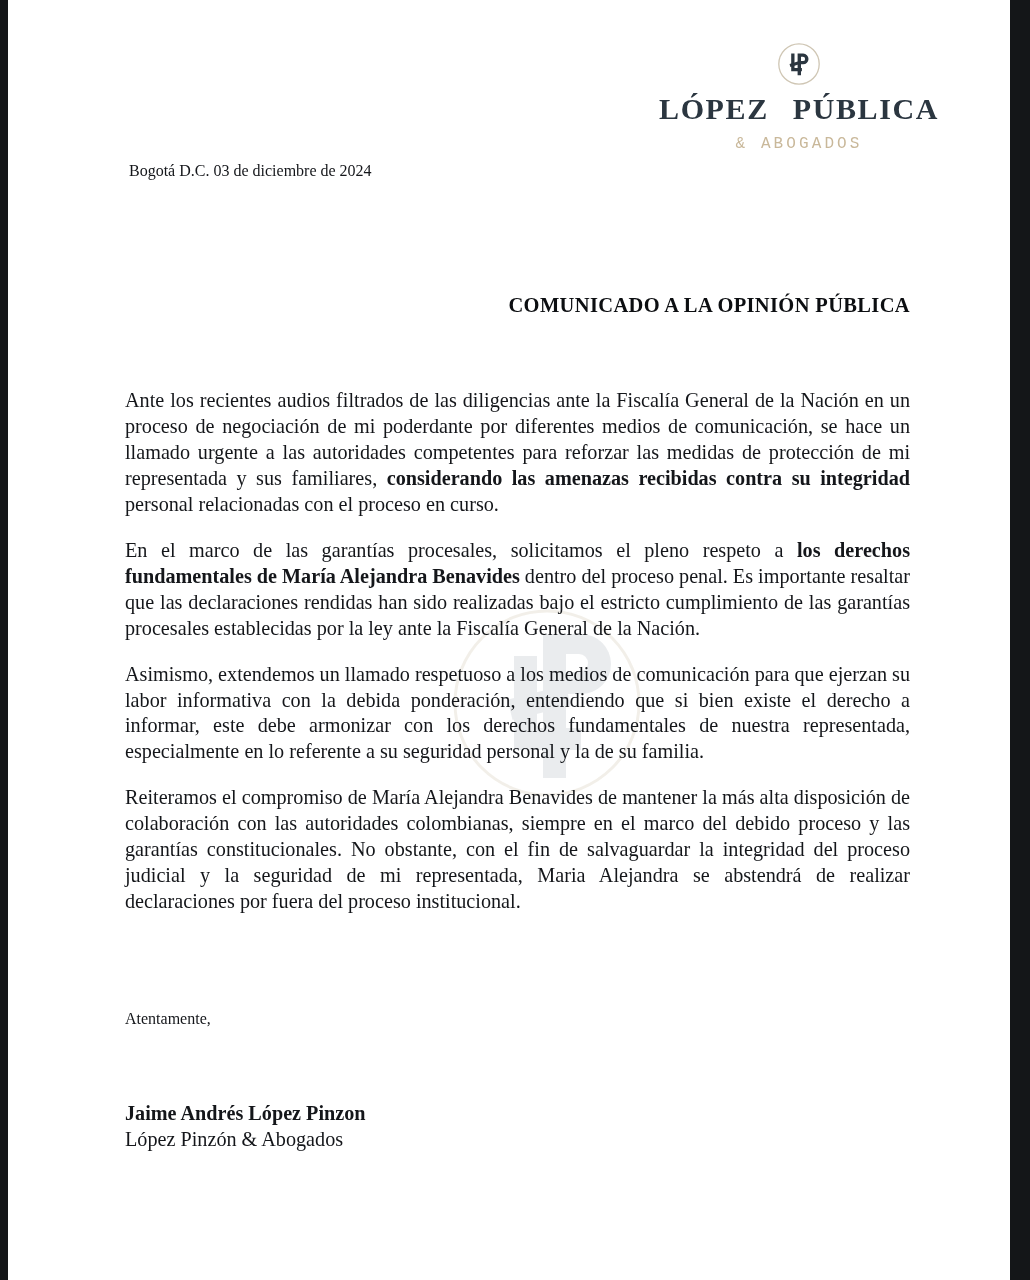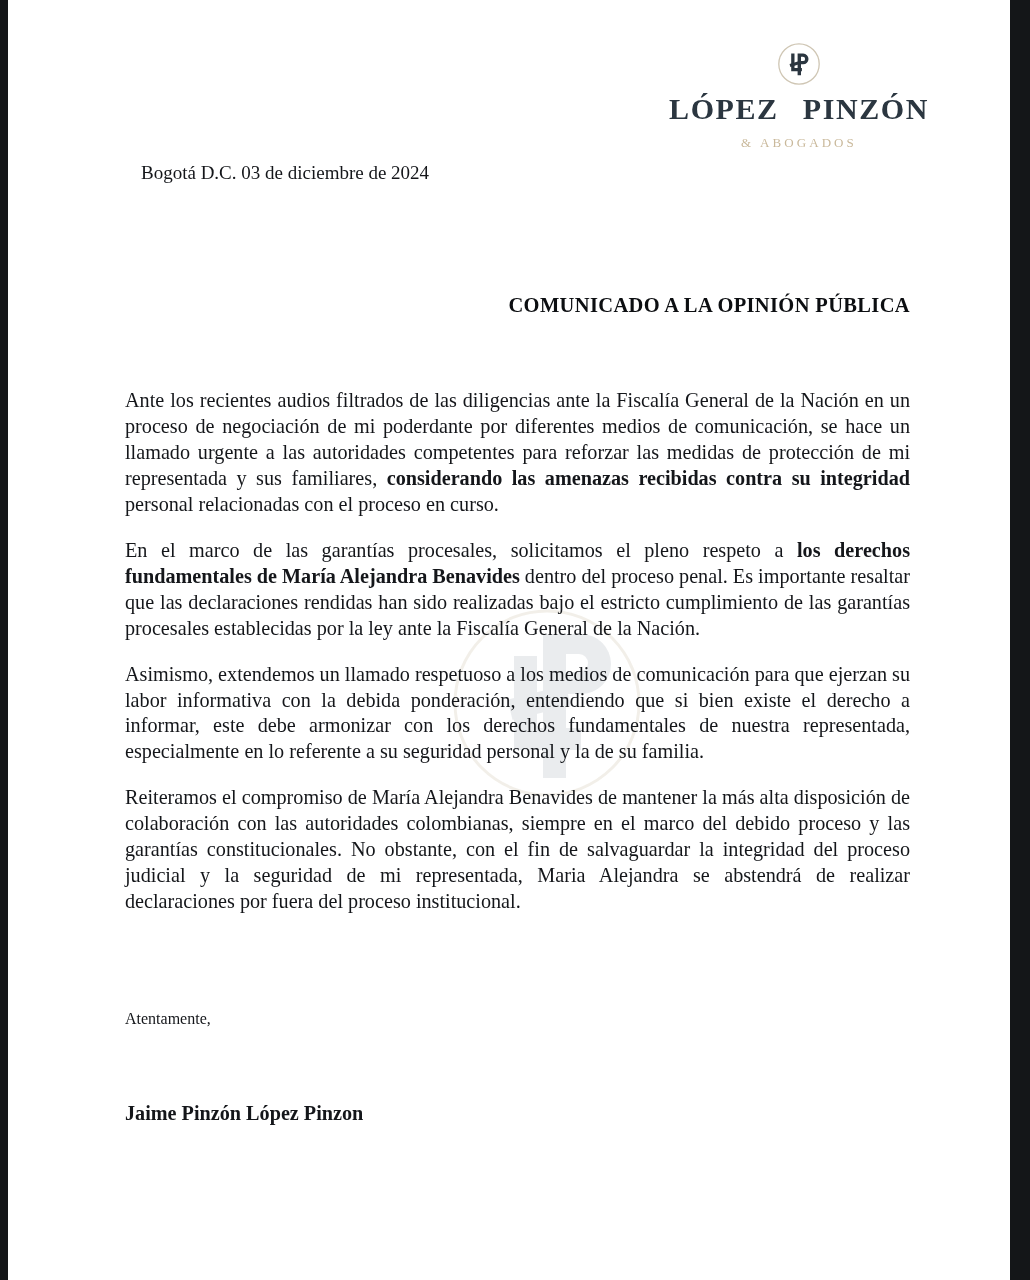--- a/index.html
+++ b/index.html
@@ -90,40 +90,40 @@
   }
   .wordmark .wm-rule {
     display: inline-block;
     width: 1px;
     height: 34px;
     background: #9aa4ac;
     margin: 0 12px;
   }
   .firm-sub {
     margin-top: 9px;
-    font-family: Liberation Serif, serif;
-    font-size: 13px;
+    font-family: Liberation Mono, monospace;
+    font-size: 16px;
     letter-spacing: 3.1px;
     color: #c9b89a;
     white-space: nowrap;
   }
 
   
   .content {
     position: absolute;
     left: 117px;
     top: 0;
     width: 785px;
     z-index: 2;
   }
   .dateline {
     position: absolute;
     top: 162px;
-    left: 16px;
-    font-size: 19px;
+    left: 4px;
+    font-size: 16px;
     color: #14161a;
     white-space: nowrap;
   }
   .doc-title {
     position: absolute;
     top: 294px;
     left: 0;
     width: 785px;
     text-align: right;
     font-size: 20.5px;
@@ -191,41 +191,42 @@
         <circle cx="22" cy="22" r="20.2" fill="none" stroke="#cfc6b4" stroke-width="1.3"></circle>
         <g fill="#2b3640">
           <path d="M14.2 11.6 h3.3 v14.4 h7.4 v3.2 h-10.7 z"></path>
           <path d="M20.6 11.6 h5.6 a5.3 5.3 0 0 1 0 10.6 h-2.6 v-3.1 h2.3 a2.2 2.2 0 0 0 0 -4.4 h-1.9 v18.6 h-3.4 z"></path>
           <path d="M12.8 20.4 h10.2 v3.1 h-10.2 z" transform="rotate(-16 18 22)"></path>
         </g>
       </svg>
       <div class="wordmark">
         <span class="wm-word">LÓPEZ</span>
         <span class="wm-rule"></span>
-        <span class="wm-word">PINZÓN</span>
+        <span class="wm-word">PÚBLICA</span>
       </div>
       <div class="firm-sub">&amp; ABOGADOS</div>
     </div>
 
     <div class="content">
 
       <div class="dateline">Bogotá D.C. 03 de diciembre de 2024</div>
 
       <div class="doc-title">COMUNICADO A LA OPINIÓN PÚBLICA</div>
 
       <div class="body-block">
           <p><span>Ante los recientes audios filtrados de las diligencias ante la Fiscalía General de la Nación en un proceso de negociación de mi poderdante por diferentes medios de comunicación, se hace un llamado urgente a las autoridades competentes para reforzar las medidas de protección de mi representada y sus familiares, </span><b>considerando las amenazas recibidas contra su integridad</b><span> personal relacionadas con el proceso en curso.</span></p>
           <p><span>En el marco de las garantías procesales, solicitamos el pleno respeto a </span><b>los derechos fundamentales de María Alejandra Benavides</b><span> dentro del proceso penal. Es importante resaltar que las declaraciones rendidas han sido realizadas bajo el estricto cumplimiento de las garantías procesales establecidas por la ley ante la Fiscalía General de la Nación.</span></p>
           <p><span>Asimismo, extendemos un llamado respetuoso a los medios de comunicación para que ejerzan su labor informativa con la debida ponderación, entendiendo que si bien existe el derecho a informar, este debe armonizar con los derechos fundamentales de nuestra representada, especialmente en lo referente a su seguridad personal y la de su familia.</span></p>
           <p><span>Reiteramos el compromiso de María Alejandra Benavides de mantener la más alta disposición de colaboración con las autoridades colombianas, siempre en el marco del debido proceso y las garantías constitucionales. No obstante, con el fin de salvaguardar la integridad del proceso judicial y la seguridad de mi representada, Maria Alejandra se abstendrá de realizar declaraciones por fuera del proceso institucional.</span></p>
         </div>
 
       <div class="closing">Atentamente,</div>
 
       <div class="signature">
-        <div class="sig-name">Jaime Pinzón López Pinzon</div>
+        <div class="sig-name">Jaime Andrés López Pinzon</div>
+        <div class="sig-firm">López Pinzón &amp; Abogados</div>
       </div>
 
     </div>
   </div>
 
   <div class="edge-right"></div>
 </div>
 
 </body></html>

